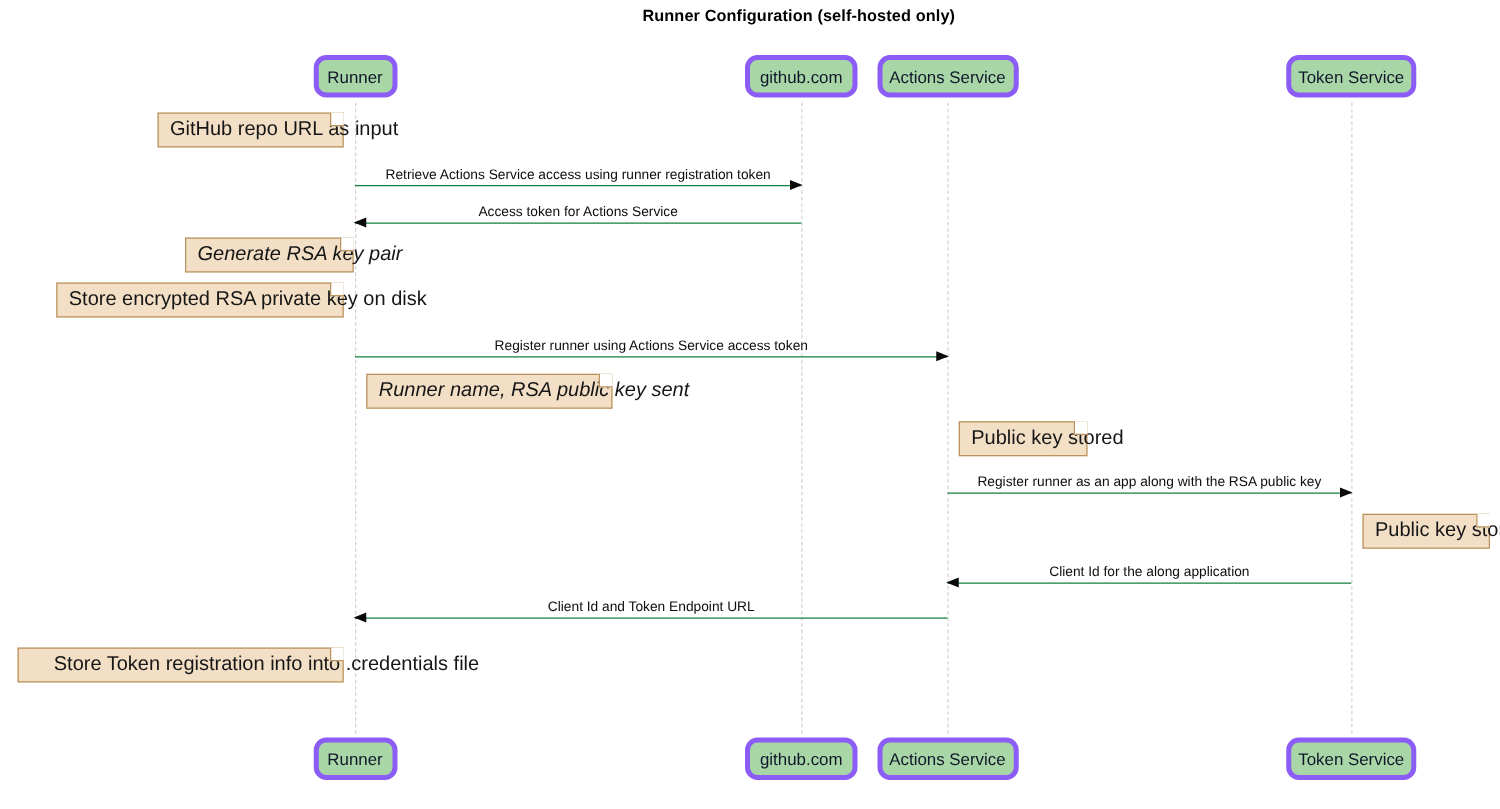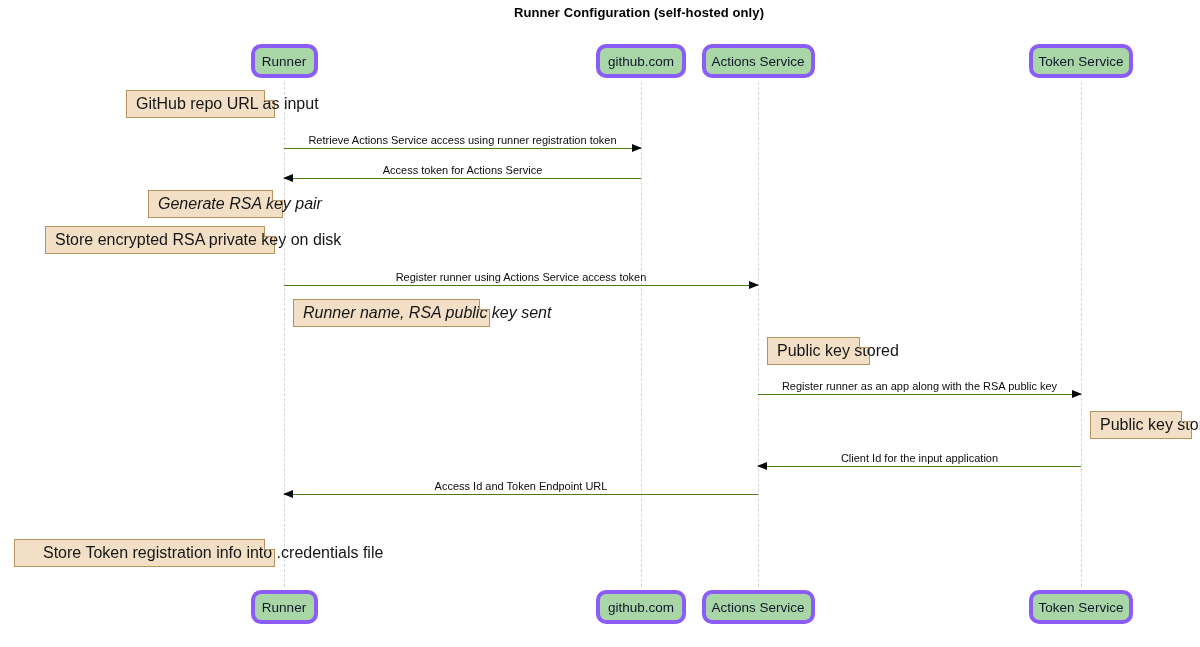--- a/index.html
+++ b/index.html
@@ -83,21 +83,21 @@
     background: #ffffff;
     border-left: 1px solid #b9935e;
     border-bottom: 1px solid #b9935e;
     transform: none;
   }
 
   
   .msg {
     position: absolute;
     height: 1px;
-    background: #4d7c0f;
+    background: #15803d;
   }
   .arrowhead {
     position: absolute;
     width: 0;
     height: 0;
     top: -4.5px;
   }
   .arrowhead.right {
     right: -1px;
     border-top: 4.5px solid transparent;
@@ -165,25 +165,25 @@
     <div class="msg" style="left: 284px; top: 285px; width: 474px;">
       <div class="arrowhead right"></div>
       <div class="msg-label">Register runner using Actions Service access token</div>
     </div>
     <div class="msg" style="left: 758px; top: 394px; width: 323px;">
       <div class="arrowhead right"></div>
       <div class="msg-label">Register runner as an app along with the RSA public key</div>
     </div>
     <div class="msg" style="left: 758px; top: 466px; width: 323px;">
       <div class="arrowhead left"></div>
-      <div class="msg-label">Client Id for the input application</div>
+      <div class="msg-label">Client Id for the along application</div>
     </div>
     <div class="msg" style="left: 284px; top: 494px; width: 474px;">
       <div class="arrowhead left"></div>
-      <div class="msg-label">Access Id and Token Endpoint URL</div>
+      <div class="msg-label">Client Id and Token Endpoint URL</div>
     </div>
     <div class="note" style="left: 126px; top: 90px; width: 149px;">
       <div class="fold"></div>
       <span>GitHub repo URL as input</span>
     </div>
     <div class="note" style="left: 148px; top: 190px; width: 135px; font-style: italic;">
       <div class="fold"></div>
       <span>Generate RSA key pair</span>
     </div>
     <div class="note" style="left: 45px; top: 226px; width: 230px;">
@@ -195,17 +195,17 @@
       <span>Runner name, RSA public key sent</span>
     </div>
     <div class="note" style="left: 767px; top: 337px; width: 103px;">
       <div class="fold"></div>
       <span>Public key stored</span>
     </div>
     <div class="note" style="left: 1090px; top: 411px; width: 102px;">
       <div class="fold"></div>
       <span>Public key stored</span>
     </div>
-    <div class="note" style="left: 14px; top: 539px; width: 261px; padding-left: 28px;">
+    <div class="note" style="left: 14px; top: 518px; width: 261px; padding-left: 28px;">
       <div class="fold"></div>
       <span>Store Token registration info into .credentials file</span>
     </div>
   </div>
 
 </body></html>

